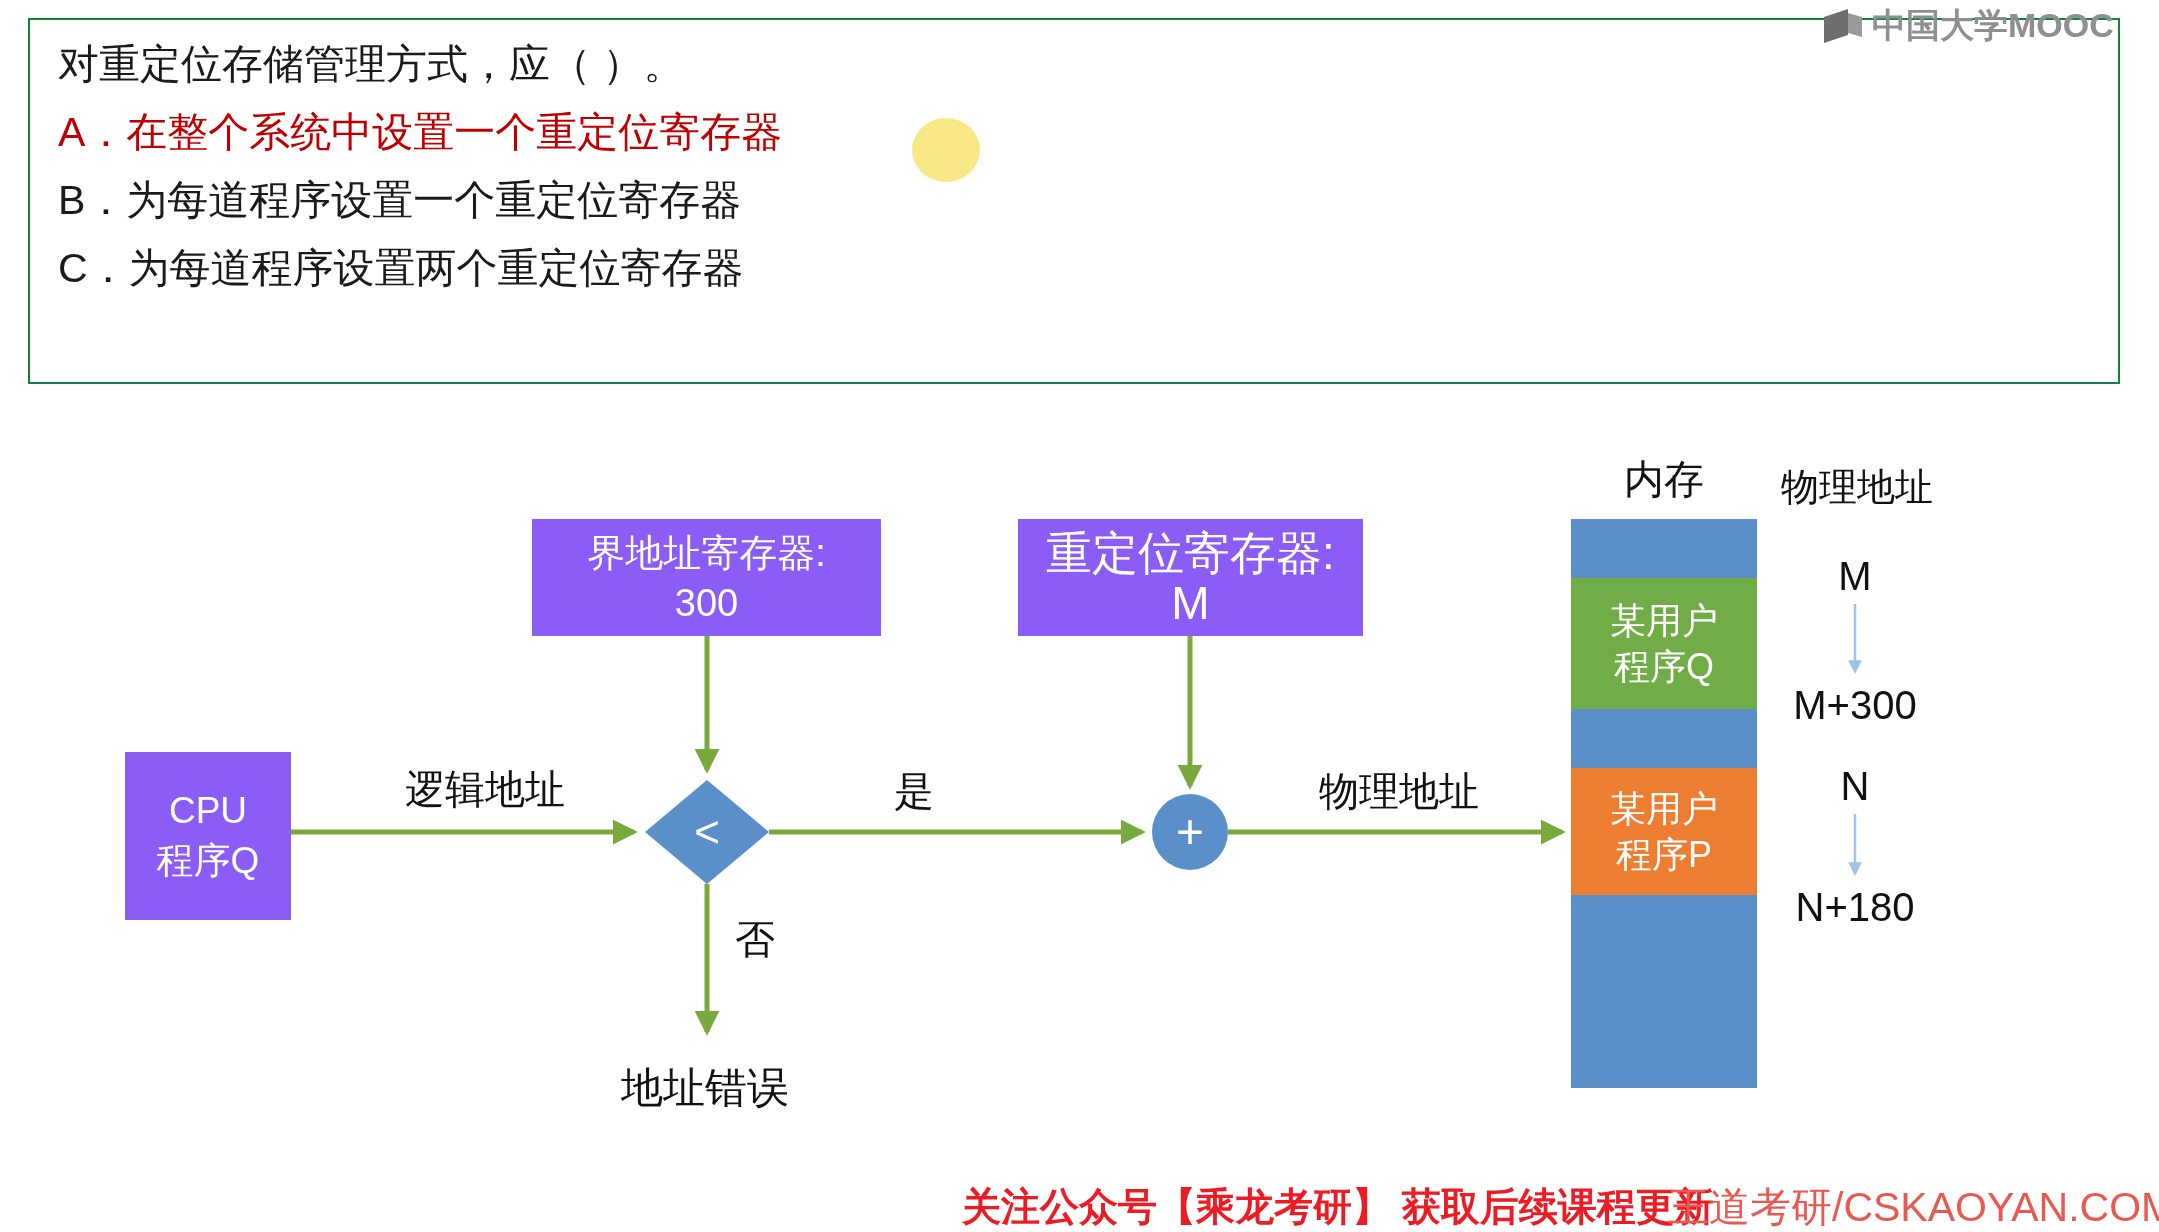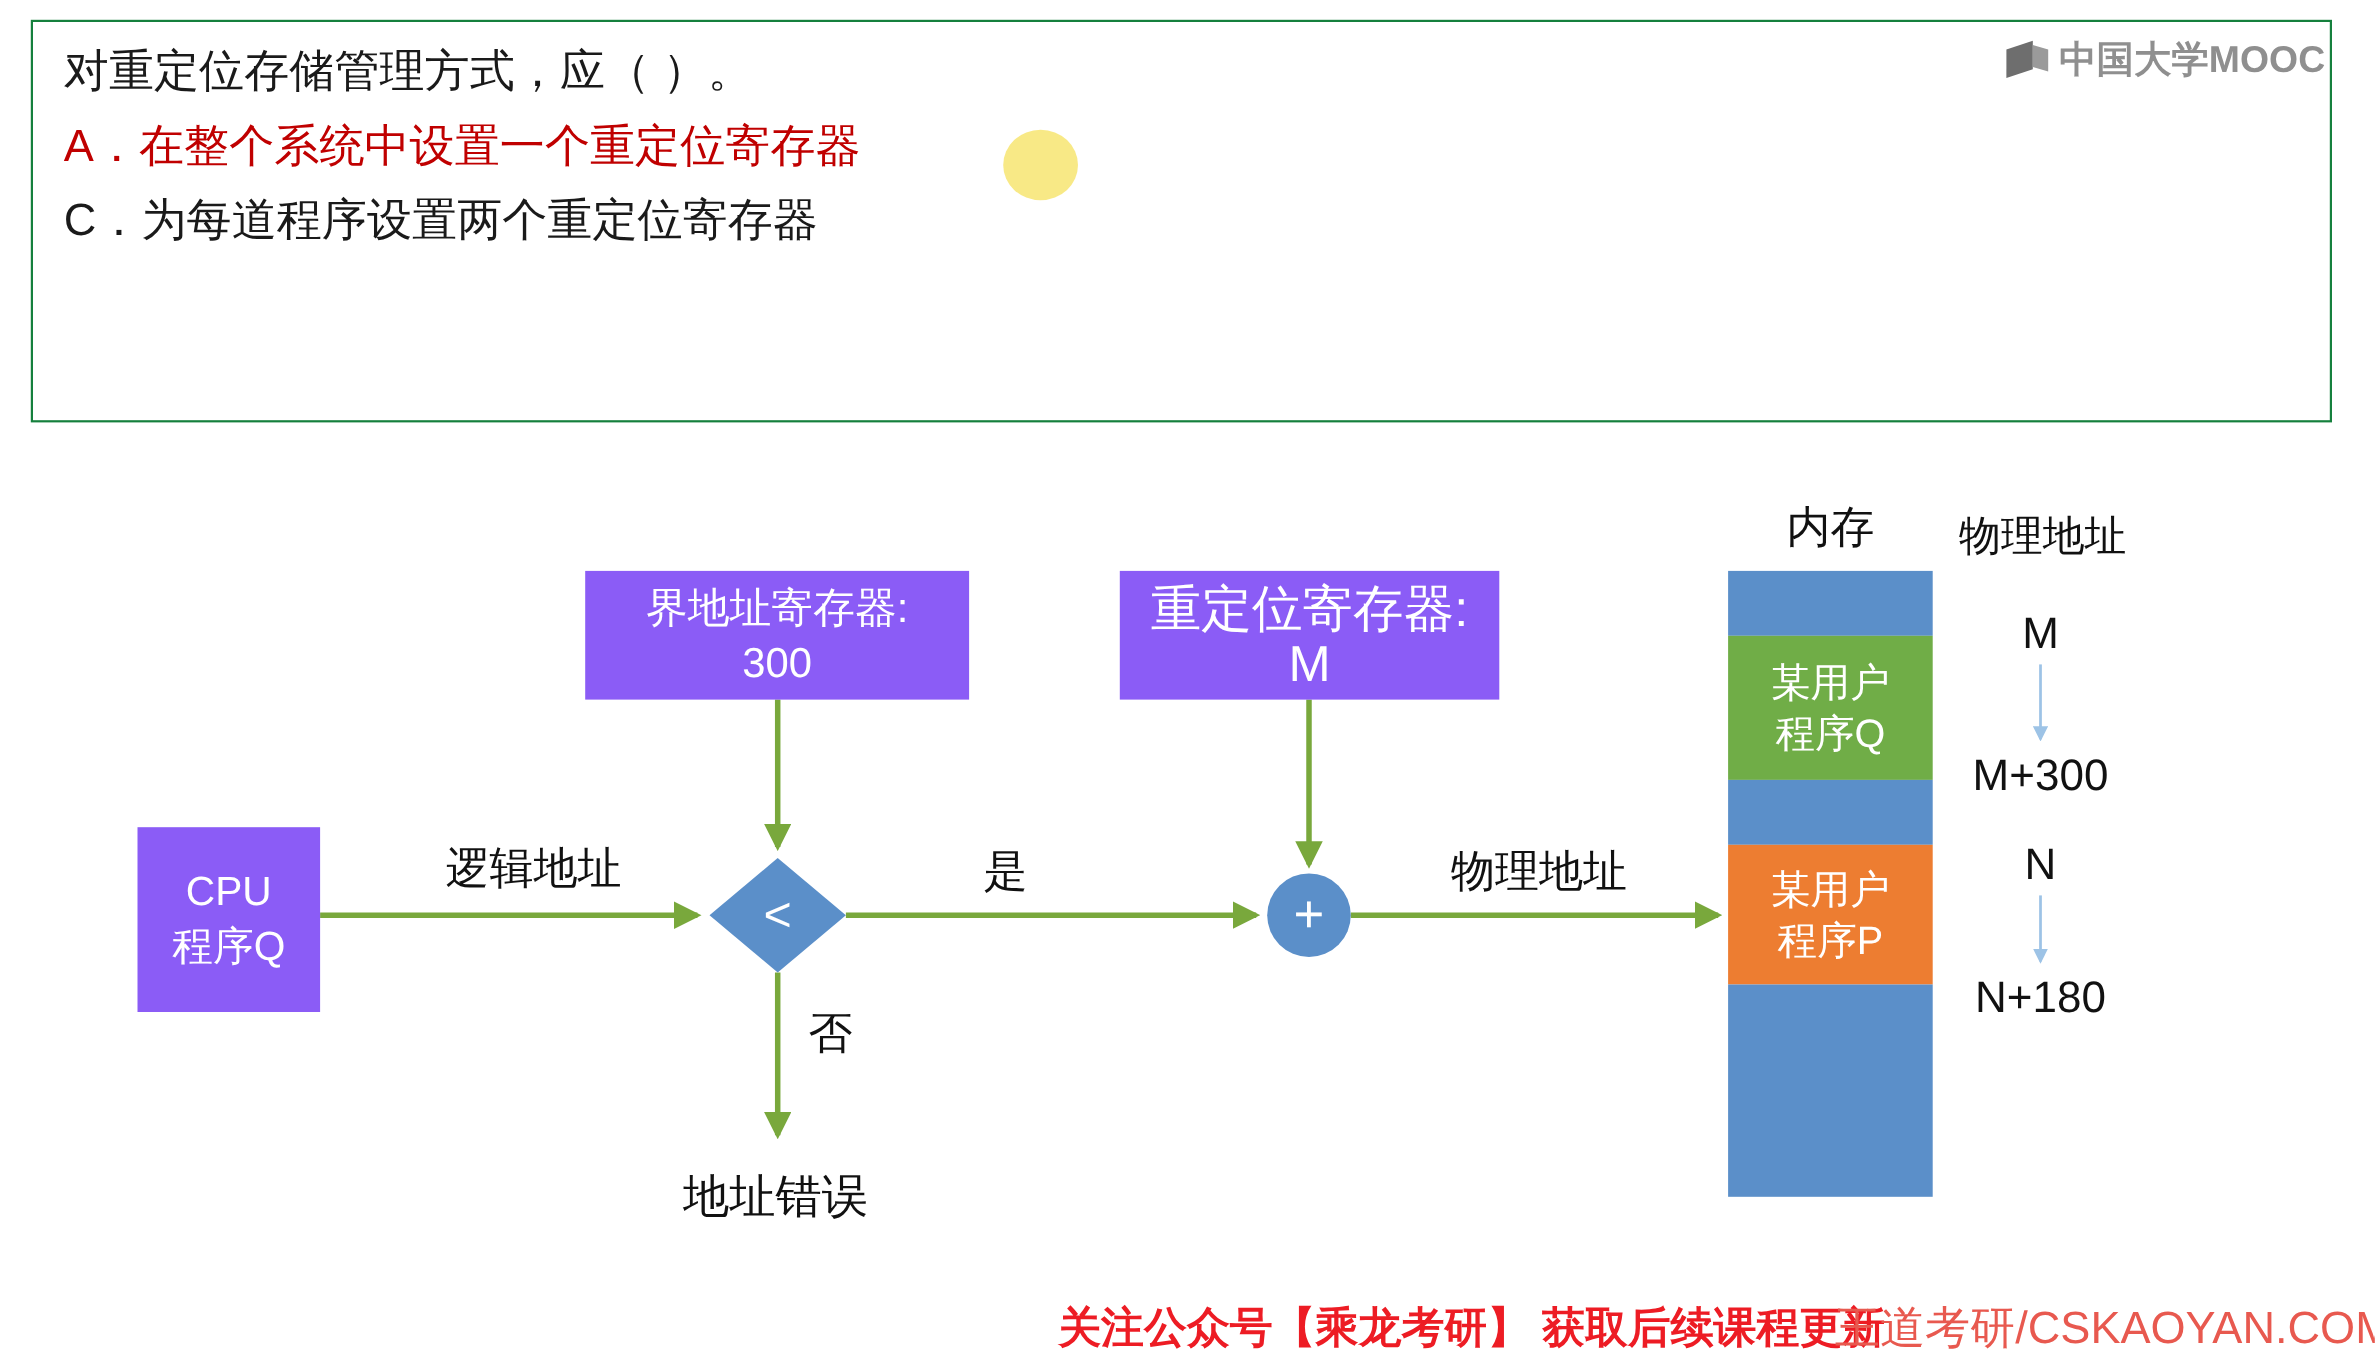--- a/index.html
+++ b/index.html
@@ -22,21 +22,21 @@
   .q-line.opt{color:#1a1a1a;}
   .q-line.opt.red{color:#c00000;}
   .hl-dot{
     position:absolute;left:882px;top:98px;width:68px;height:64px;
     background:#f8e880;border-radius:50%;opacity:.95;
   }
   
   .mooc{
     position:absolute;left:1822px;top:2px;width:337px;height:48px;
     display:flex;align-items:center;gap:8px;overflow:hidden;
-    color:#8f8f8f;font-size:34px;font-weight:700;white-space:nowrap;margin-top:28px;
+    color:#8f8f8f;font-size:34px;font-weight:700;white-space:nowrap;
   }
   
   .dbox{
     position:absolute;background:#8b5cf6;color:#ffffff;
     display:flex;flex-direction:column;align-items:center;justify-content:center;
     text-align:center;z-index:3;
   }
   .cpu-box{left:125px;top:752px;width:166px;height:168px;font-size:37px;line-height:50px;}
   .boundary-box{left:532px;top:519px;width:349px;height:117px;font-size:38px;line-height:50px;}
   .reloc-box{left:1018px;top:519px;width:345px;height:117px;font-size:46px;line-height:50px;}
@@ -87,20 +87,21 @@
 </style>
 </head>
 <body>
 
 <div class="canvas">
 
   <div class="question-box">
     <div class="hl-dot"></div>
     <div class="q-line stem">对重定位存储管理方式，应（  ）。</div>
     <div class="q-line opt red">A．在整个系统中设置一个重定位寄存器</div>
+    <div class="q-line opt">B．为每道程序设置一个重定位寄存器</div>
     <div class="q-line opt">C．为每道程序设置两个重定位寄存器</div>
   </div>
 
   <div class="mooc">
     <span style="display:inline-flex;">
       <svg width="42" height="38" viewBox="0 0 42 38">
         <polygon points="2,10 26,2 26,28 2,36" fill="#6e6e6e"></polygon>
         <polygon points="26,6 40,10 40,30 26,26" fill="#9a9a9a"></polygon>
       </svg>
     </span>

